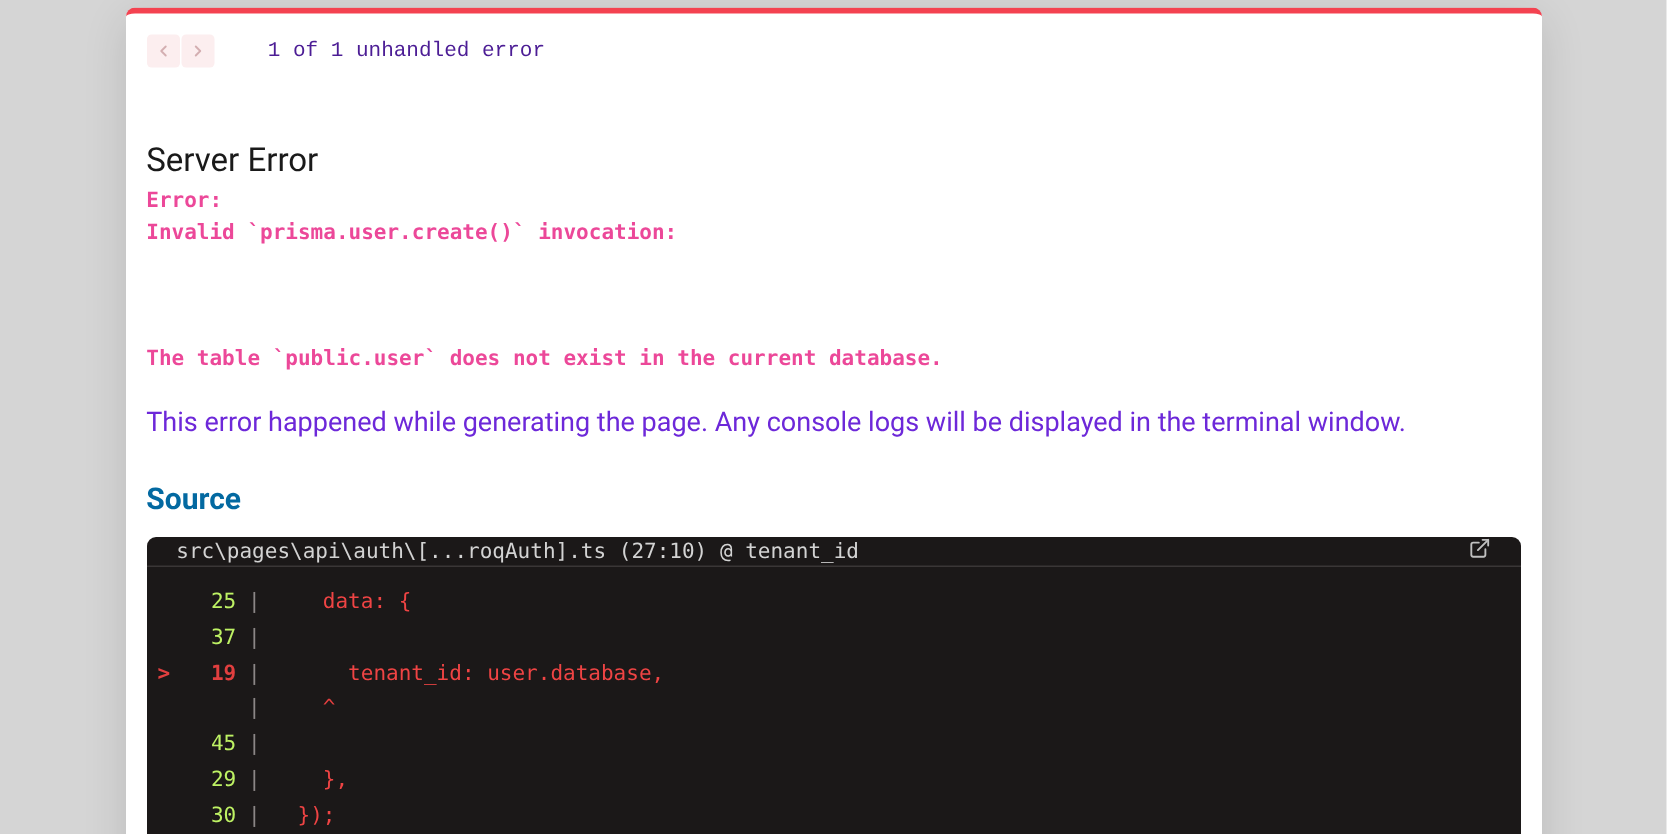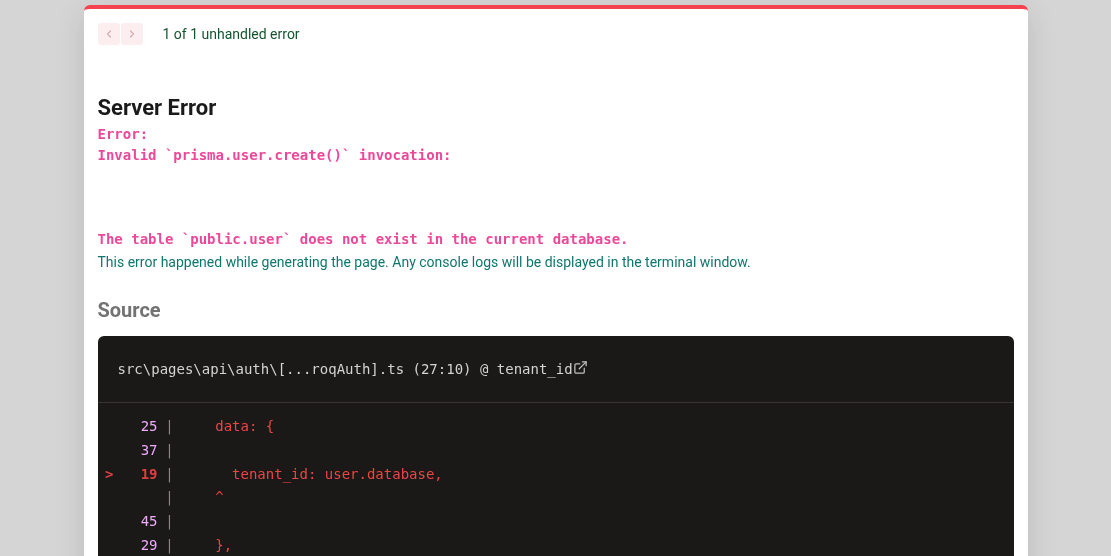--- a/index.html
+++ b/index.html
@@ -35,82 +35,84 @@
       display: flex;
       align-items: center;
       justify-content: center;
       border-radius: 3px;
       background: #fceeef;
       cursor: pointer;
     }
     .nav-btn svg { width: 12px; height: 12px; }
     .nav-btn.disabled svg { opacity: 0.35; }
     .error-count {
-      margin-left: 14px;
-      color: #14532d;
+      margin-left: 30px;
+      color: #4c1d95;
       font-size: 14px;
+      font-family: Liberation Mono, monospace;
     }
     .content {
       padding: 0 14px 20px 14px;
     }
     .title {
       font-size: 22px;
-      font-weight: 700;
+      font-weight: 400;
       color: #1a1a1a;
       margin-top: 36px;
       margin-bottom: 4px;
     }
     .error-text {
       font-family: ui-monospace, SFMono-Regular, Menlo, Monaco, Consolas, monospace;
       font-size: 14px;
       color: #ec4899;
       font-weight: 600;
       white-space: pre-wrap;
       line-height: 1.5;
     }
     .error-desc {
-      margin-top: 4px;
-      font-size: 14px;
-      color: #0f766e;
+      margin-top: 21px;
+      font-size: 18px;
+      color: #6d28d9;
     }
     .source-title {
       font-size: 20px;
       font-weight: 700;
-      color: #737373;
+      color: #0369a1;
       margin-top: 28px;
       margin-bottom: 14px;
     }
     .code-card {
       background: #1b1818;
       border-radius: 6px;
       color: #e6e6e6;
       font-family: ui-monospace, SFMono-Regular, Menlo, Monaco, Consolas, monospace;
       font-size: 14px;
       overflow: hidden;
     }
     .code-header {
-      padding: 24px 20px;
+      padding: 0 20px;
       border-bottom: 1px solid #3a3636;
       display: flex;
+      justify-content: space-between;
       align-items: center;
       color: #d3d3d3;
     }
     .open-icon { cursor: pointer; opacity: 0.9; }
     .code-body {
       padding: 12px 0 14px 0;
     }
     .code-line {
       display: flex;
       line-height: 1.7;
       white-space: pre;
     }
     .gutter {
       width: 44px;
       text-align: right;
-      color: #f0abfc;
+      color: #bef264;
       user-select: none;
       flex-shrink: 0;
     }
     .gutter.hl { color: #e13f3f; font-weight: 700; }
     .pipe {
       width: 24px;
       text-align: center;
       color: #8b8686;
       user-select: none;
       flex-shrink: 0;

